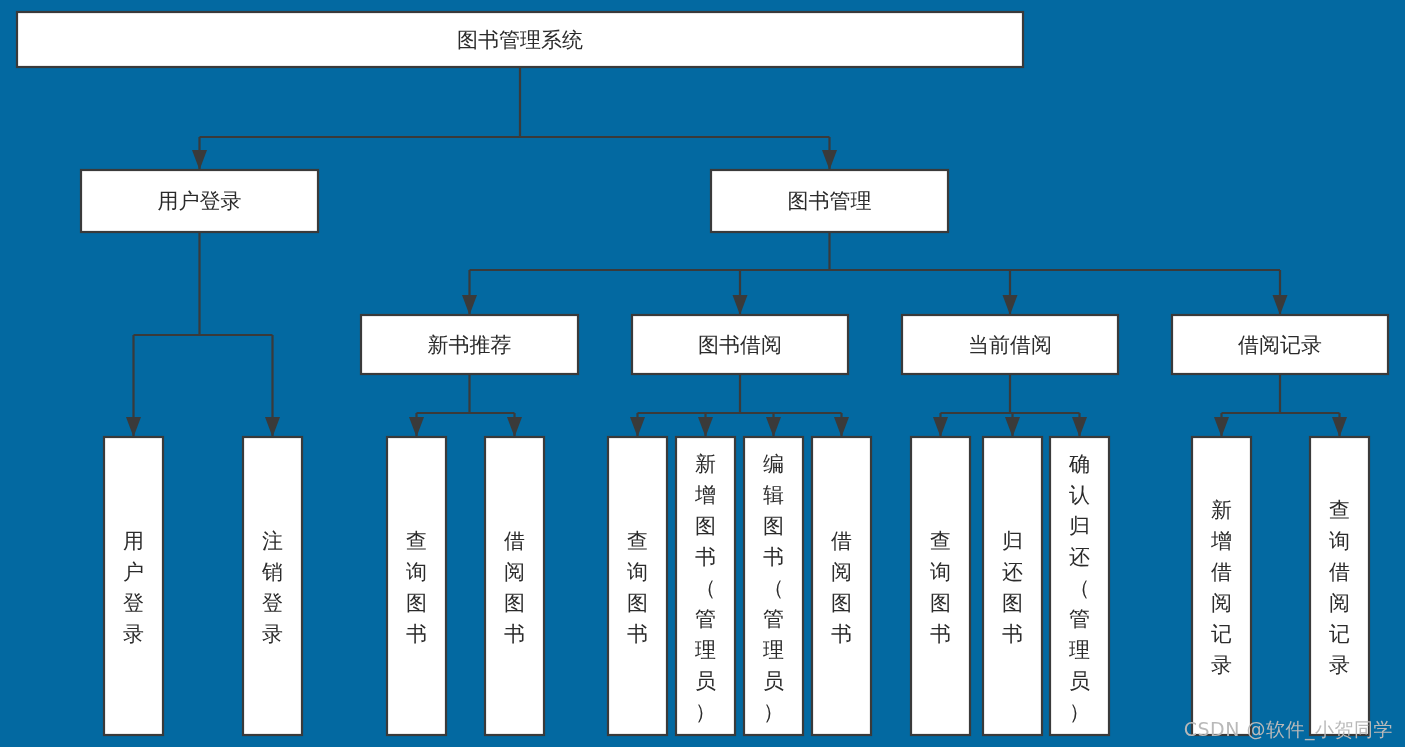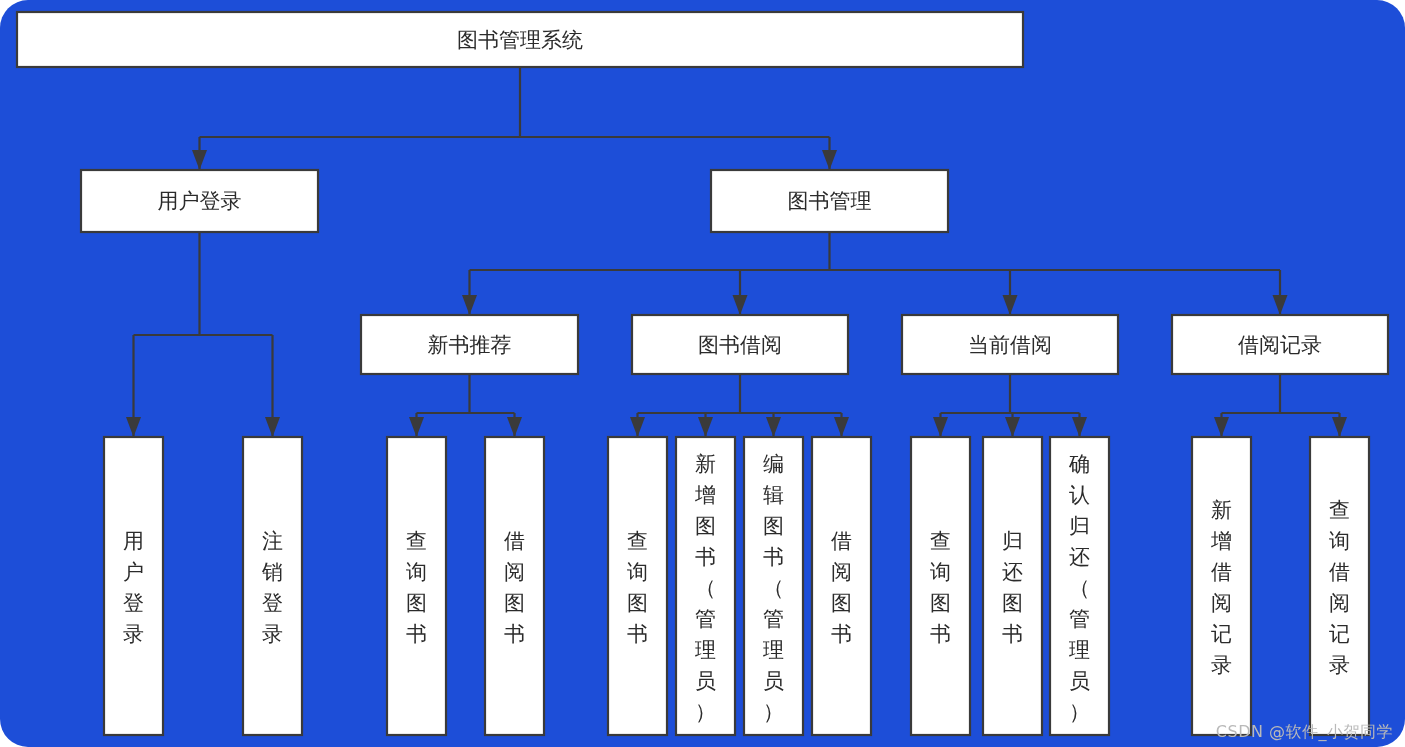--- a/index.html
+++ b/index.html
@@ -11,22 +11,21 @@
   body {
     width: 1405px;
     height: 747px;
     font-family: "DejaVu Sans", "Liberation Sans", sans-serif;
     overflow: hidden;
   }
   #diagram-root {
     position: relative;
     width: 1405px;
     height: 747px;
-    background: #1d4ed8;
-    border-radius: 28px;
+    background: #0369a1;
   }
   svg#flowchart {
     position: absolute;
     left: 0;
     top: 0;
     width: 1405px;
     height: 747px;
     display: block;
   }
   .node-box {
@@ -55,21 +54,21 @@
     font-family: "DejaVu Sans", "Liberation Sans", sans-serif;
     font-size: 21px;
     fill: #2b2b2b;
     text-anchor: middle;
   }
   .watermark {
     position: absolute;
     right: 12px;
     bottom: 4px;
     font-family: "DejaVu Sans", "Liberation Sans", sans-serif;
-    font-size: 16px;
+    font-size: 19px;
     color: #b9b9b9;
     white-space: nowrap;
     letter-spacing: 0.5px;
     pointer-events: none;
   }
 </style>
 </head>
 <body>
 
 <div id="diagram-root">

